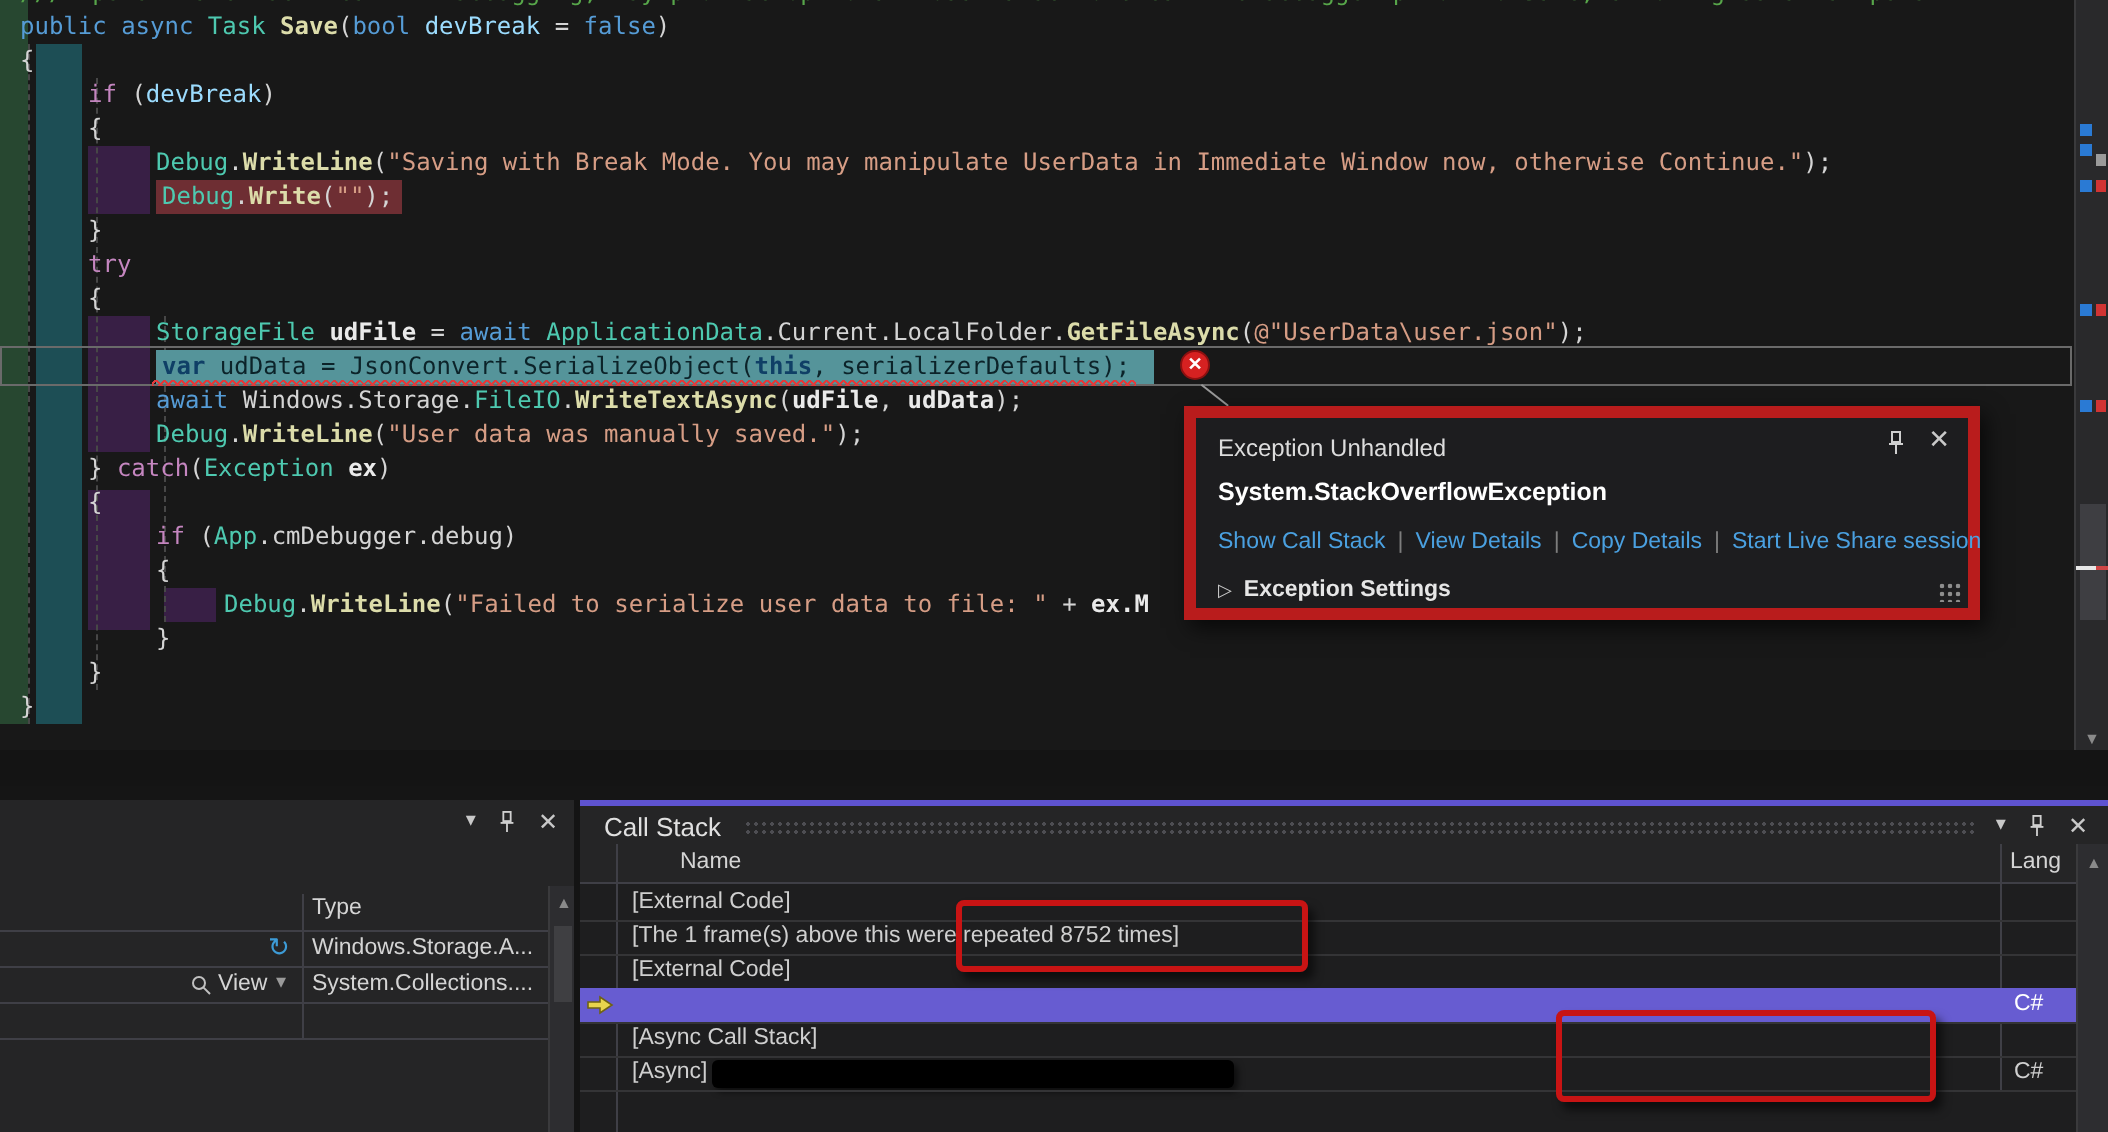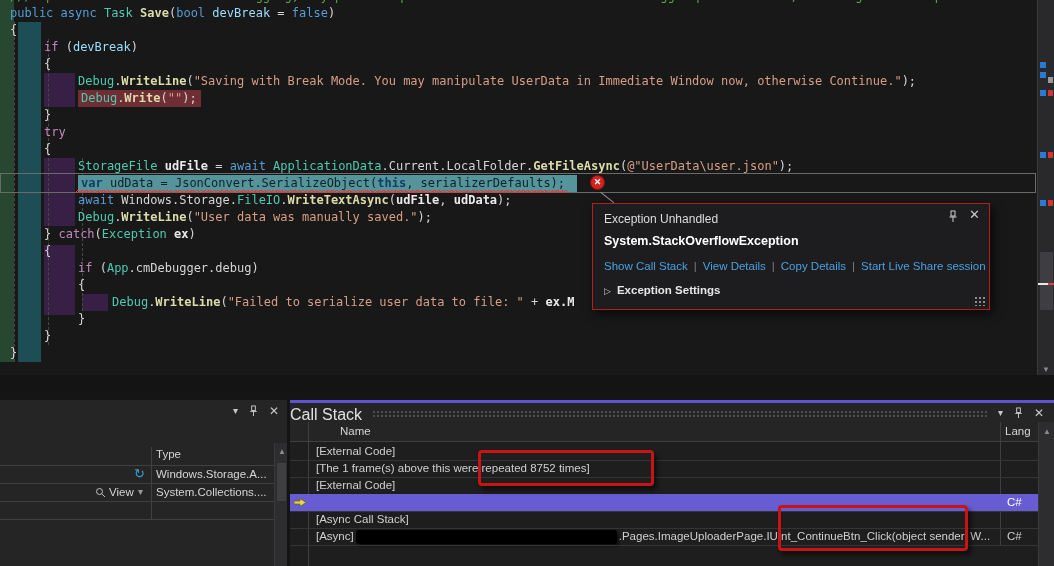--- a/index.html
+++ b/index.html
@@ -36,21 +36,21 @@
         repeating-linear-gradient(45deg,#e03c3c 0 1px,transparent 1px 3px),
         repeating-linear-gradient(-45deg,#e03c3c 0 1px,transparent 1px 3px); }
   #err-icon { left:590px; top:175px; width:15px; height:15px; border-radius:50%;
       background:#d62121; border:1px solid #8d1010; color:#fff; font-size:9px; font-weight:bold;
       text-align:center; line-height:13px; z-index:7; }
   #err-connector { left:601px; top:192px; width:17px; border-top:1.5px solid #9a9a9a;
       transform:rotate(38deg); transform-origin:left top; z-index:7; }
 
   
   #popup { left:592px; top:203px; width:398px; height:107px; background:#1d1d1f;
-      border:1px solid #b91c1c; box-shadow:3px 4px 10px rgba(0,0,0,.65); z-index:10; }
+      border:6px solid #b91c1c; box-shadow:3px 4px 10px rgba(0,0,0,.65); z-index:10; }
   #popup-title { left:11px; top:8px; font-size:12px; color:#dcdcdc; }
   #popup-exc { left:11px; top:30px; font-size:12.5px; font-weight:bold; color:#ffffff; }
   #popup-links { left:11px; top:56px; font-size:11.5px; white-space:nowrap; }
   #popup-links .link { color:#4aa0e0; cursor:pointer; }
   #popup-links .sep { color:#7d7d7d; padding:0 6px; }
   #popup-settings { left:11px; top:80px; font-size:11.5px; color:#e6e6e6; font-weight:bold; }
   #popup-settings .expander { color:#cccccc; font-size:9px; padding-right:6px; font-weight:normal; }
   .win-icon { color:#c8c8c8; font-size:12px; line-height:12px; cursor:pointer; }
   #popup-grip { right:3px; bottom:3px; width:12px; height:10px;
       background-image:radial-gradient(#8d8d8d 1px, transparent 1.3px); background-size:4px 4px; }
@@ -78,21 +78,21 @@
   .lp-hline { left:0; width:274px; height:1px; background:#3f3f46; }
   .lp-row { position:absolute; left:0; width:274px; height:18px; line-height:18px; font-size:11.5px; color:#d4d4d4; }
   .lp-type { position:absolute; left:156px; }
   #lp-scroll { left:274px; top:443px; width:13px; height:123px; background:#2d2d30; border-left:1px solid #3a3a3c; }
   #lp-scroll-thumb { left:2px; top:20px; width:9px; height:38px; background:#3f3f42; position:absolute; }
 
   
   #callstack { left:290px; top:400px; width:764px; height:166px; background:#1e1e1f; }
   #cs-accent { left:0; top:0; width:764px; height:3px; }
   #cs-titlebar { left:0; top:3px; width:764px; height:19px; background:#252526; }
-  #cs-title { left:0; top:3px; font-size:16px; color:#e0e0e0;text-align:center; }
+  #cs-title { left:12px; top:3px; font-size:13px; color:#e0e0e0;text-align:center; }
   #cs-dots { left:82px; top:7px; width:615px; height:9px;
       background-image:radial-gradient(#4d4d52 0.8px, transparent 1px); background-size:4px 4px; }
   #cs-titlebar .hdr-icons { position:absolute; top:4px; right:10px; display:flex; gap:10px; align-items:center; }
   #cs-colhdr { left:0; top:22px; width:748px; height:20px; background:#252526; border-bottom:1px solid #3f3f46; }
   #cs-name-hdr { left:50px; top:3px; font-size:11.5px; color:#d4d4d4; }
   #cs-lang-hdr { left:715px; top:3px; font-size:11.5px; color:#d4d4d4; }
   #cs-gutter-line { left:18px; top:22px; width:1px; height:144px; background:#3f3f46; }
   #cs-lang-line { left:710px; top:22px; width:1px; height:123px; background:#3f3f46; }
   #cs-rows { left:0; top:43px; width:748px; height:123px; }
   .cs-row { position:absolute; left:0; width:748px; height:17px; line-height:17px; font-size:11.5px;
@@ -301,21 +301,20 @@
         <div class="cs-row" style="top: 68px;">
           <span class="inner">
             <span>[Async Call Stack]</span>
           </span>
         </div>
         <div class="cs-sep" style="top: 85px;"></div>
         <div class="cs-row" style="top: 85px;">
           <span class="inner">
             <span>[Async]</span>
             <span class="redacted" style="width: 261px;"></span>
-            <span>.Pages.ImageUploaderPage.IUInt_ContinueBtn_Click(object sender, W...</span>
           </span>
           <span class="cs-lang">C#</span>
         </div>
         <div class="cs-sep" style="top: 102px;"></div>
       </div>
     <div id="cs-scroll" class="abs">
       <div class="sb-arrow" style="left:4px;top:5px">▲</div>
     </div>
   </div>
 

